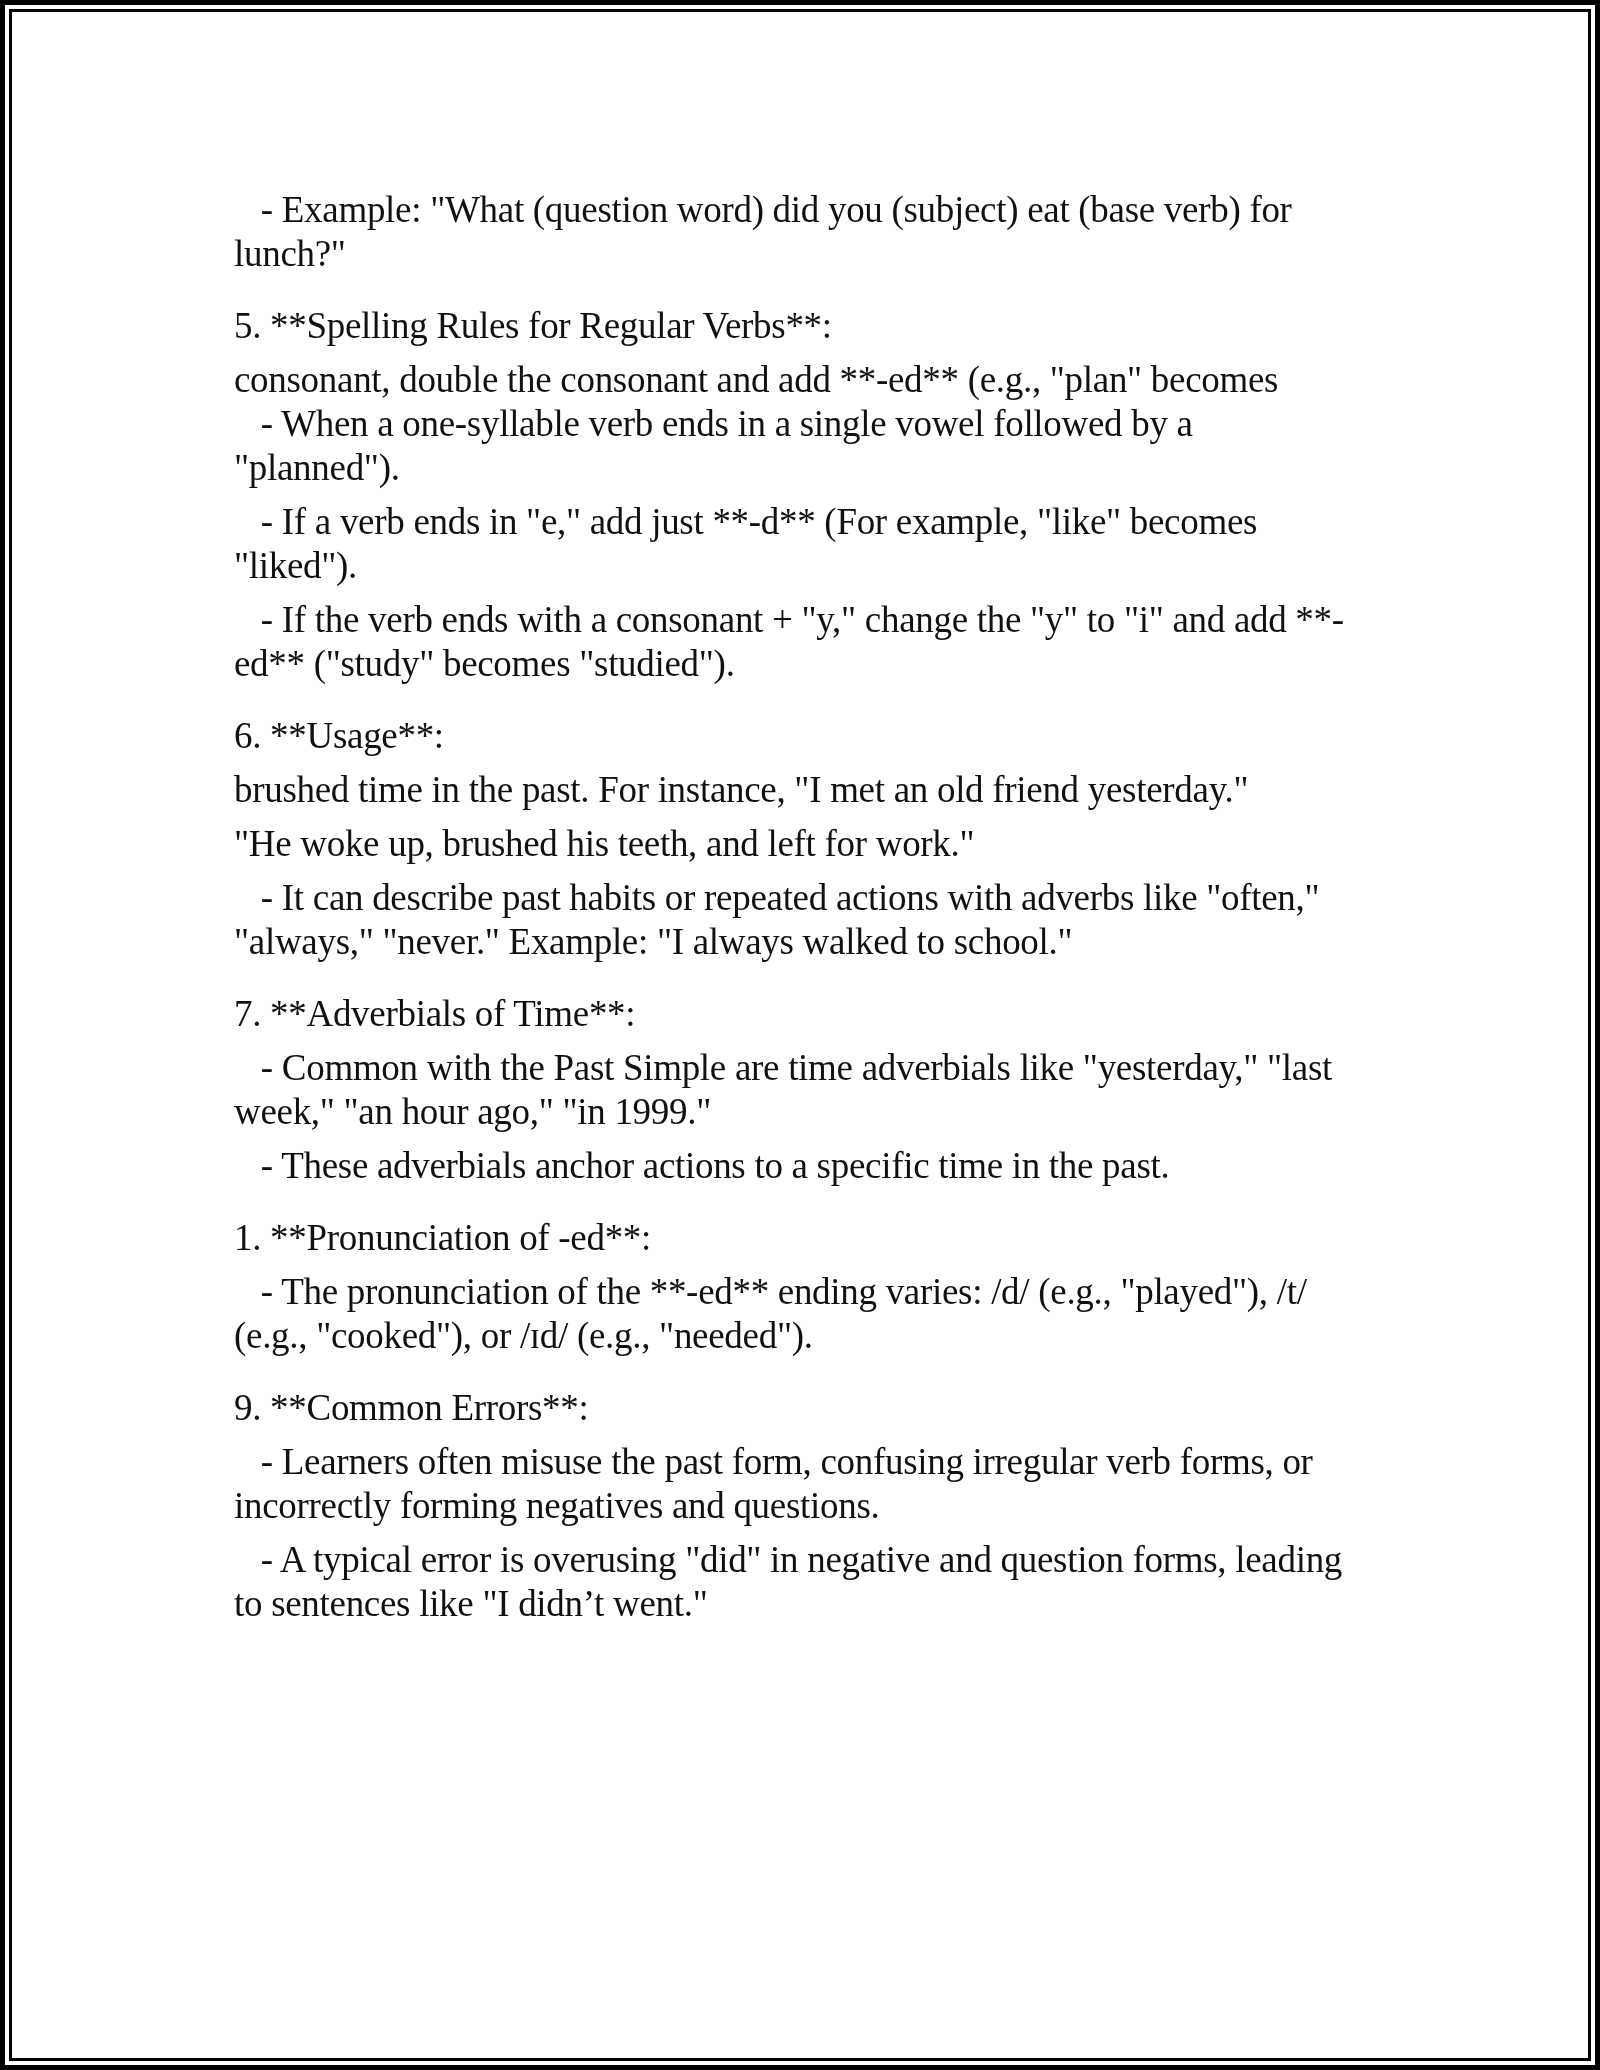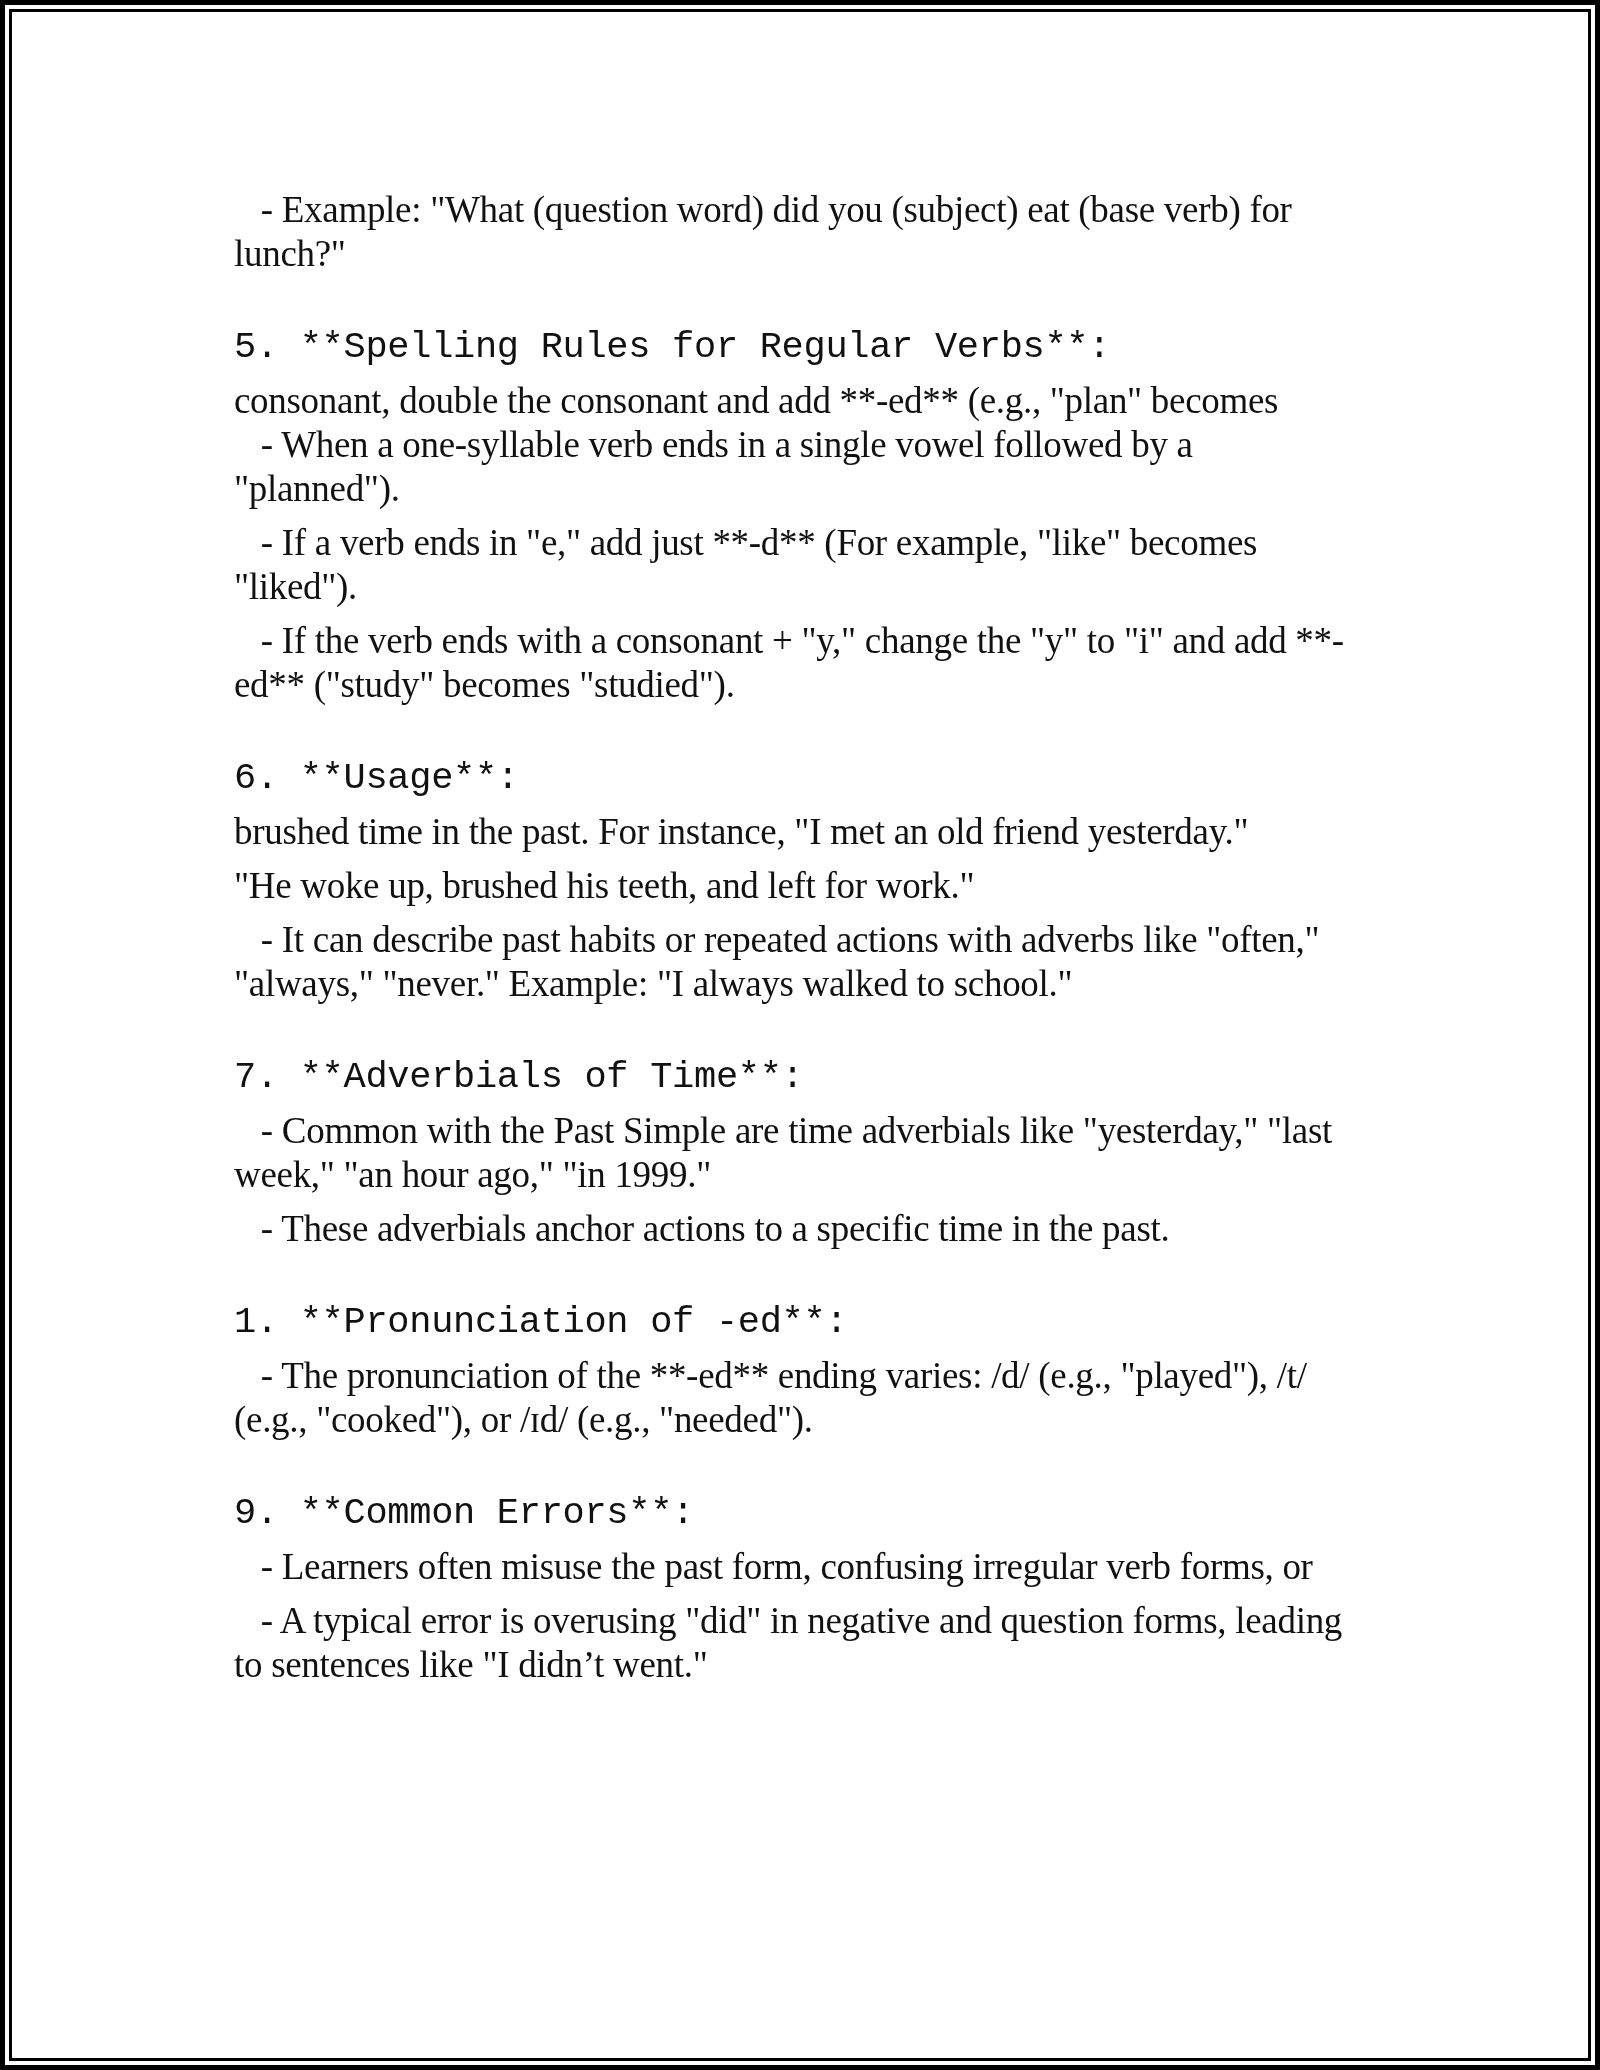--- a/index.html
+++ b/index.html
@@ -35,22 +35,21 @@
     font-size: 37px;
     line-height: 44px;
     letter-spacing: -0.3px;
   }
   .text-col section { margin: 0; padding: 0; }
   .para {
     margin: 0 0 10px 0;
     padding: 0;
   }
   .section-head {
-    margin-top: 49px;
-    font-family: Liberation Mono, monospace;
+    margin-top: 28px;
   }
   .line {
     display: block;
     white-space: pre;
   }
 </style>
 </head>
 <body>
 
 <div class="frame-outer"></div>
@@ -122,20 +121,21 @@
       <span class="line">(e.g., "cooked"), or /ɪd/ (e.g., "needed").</span>
     </p>
   </section>
 
   <section>
     <p class="para section-head">
       <span class="line">9. **Common Errors**:</span>
     </p>
     <p class="para">
       <span class="line">   - Learners often misuse the past form, confusing irregular verb forms, or</span>
+      <span class="line">incorrectly forming negatives and questions.</span>
     </p>
     <p class="para">
       <span class="line">   - A typical error is overusing "did" in negative and question forms, leading</span>
       <span class="line">to sentences like "I didn’t went."</span>
     </p>
   </section>
 
 </main>
 
 </body></html>

